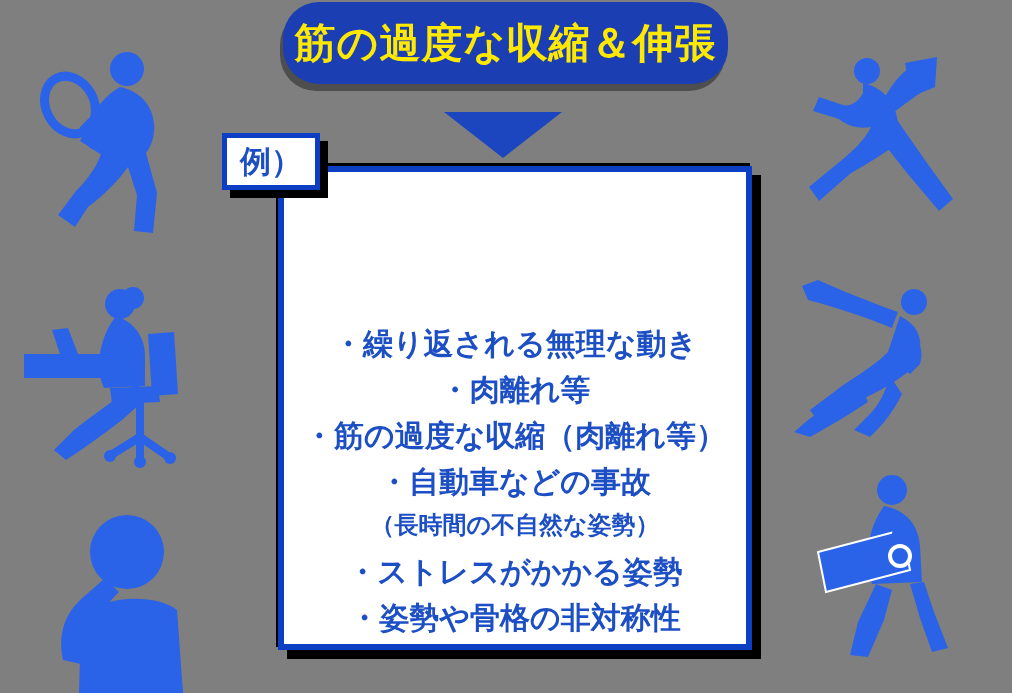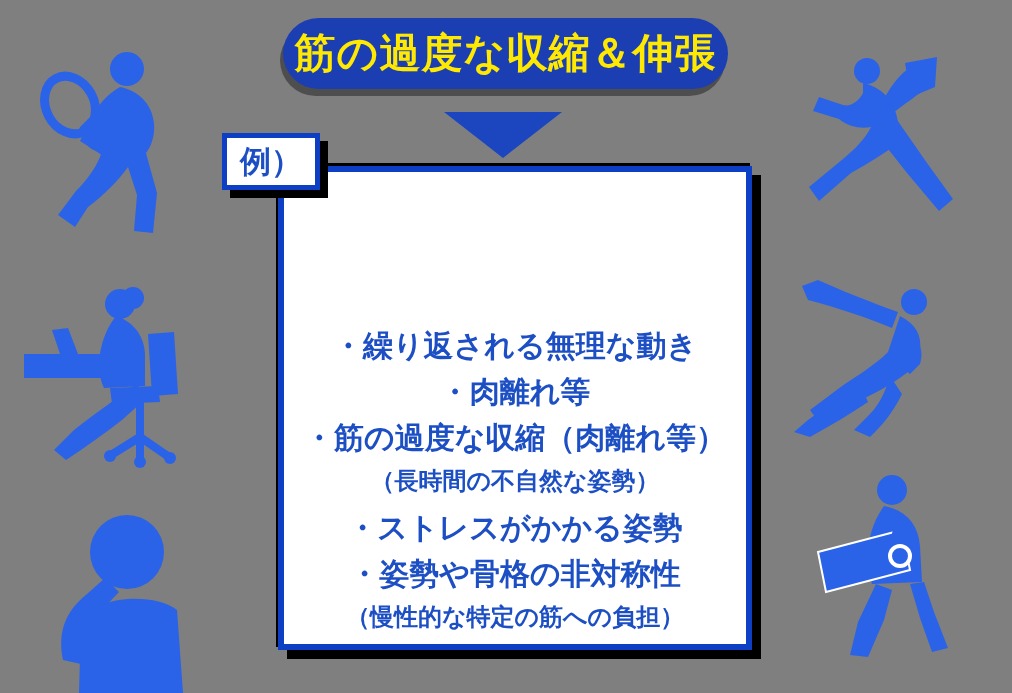--- a/index.html
+++ b/index.html
@@ -1,21 +1,21 @@
 <!DOCTYPE html>
 <html><head>
 <meta charset="utf-8">
 <style>
   html,body{margin:0;padding:0;}
   body{width:1012px;height:693px;overflow:hidden;font-family:"DejaVu Sans",sans-serif;}
   .stage{position:relative;width:1012px;height:693px;background:#7F7F7F;overflow:hidden;}
 
   
   .title-pill{
-    position:absolute;left:283px;top:18px;width:445px;height:71px;
+    position:absolute;left:283px;top:2px;width:445px;height:82px;
     background:#1B3EB3;border-radius:36px;
     display:flex;align-items:center;justify-content:center;
     box-shadow:-3px 7px 0 rgba(0,0,0,0.38);
   }
   .title-pill span{
     color:#FFE900;font-size:41px;font-weight:bold;letter-spacing:1px;white-space:nowrap;
   }
 
   
   .arrow{position:absolute;left:444px;top:112px;}
@@ -124,19 +124,19 @@
   </svg>
 
   <div class="example-box">
     <span>例）</span>
   </div>
 
   <div class="causes-box">
     <div class="cause-line main">・繰り返される無理な動き</div>
     <div class="cause-line main">・肉離れ等</div>
     <div class="cause-line main">・筋の過度な収縮（肉離れ等）</div>
+    <div class="cause-line main">・自動車などの事故</div>
     <div class="cause-line sub">（長時間の不自然な姿勢）</div>
     <div class="cause-line main">・ストレスがかかる姿勢</div>
     <div class="cause-line main">・姿勢や骨格の非対称性</div>
-    <div class="cause-line sub">（慢性的な特定の筋への負担）</div>
   </div>
 
 </div>
 
 </body></html>

